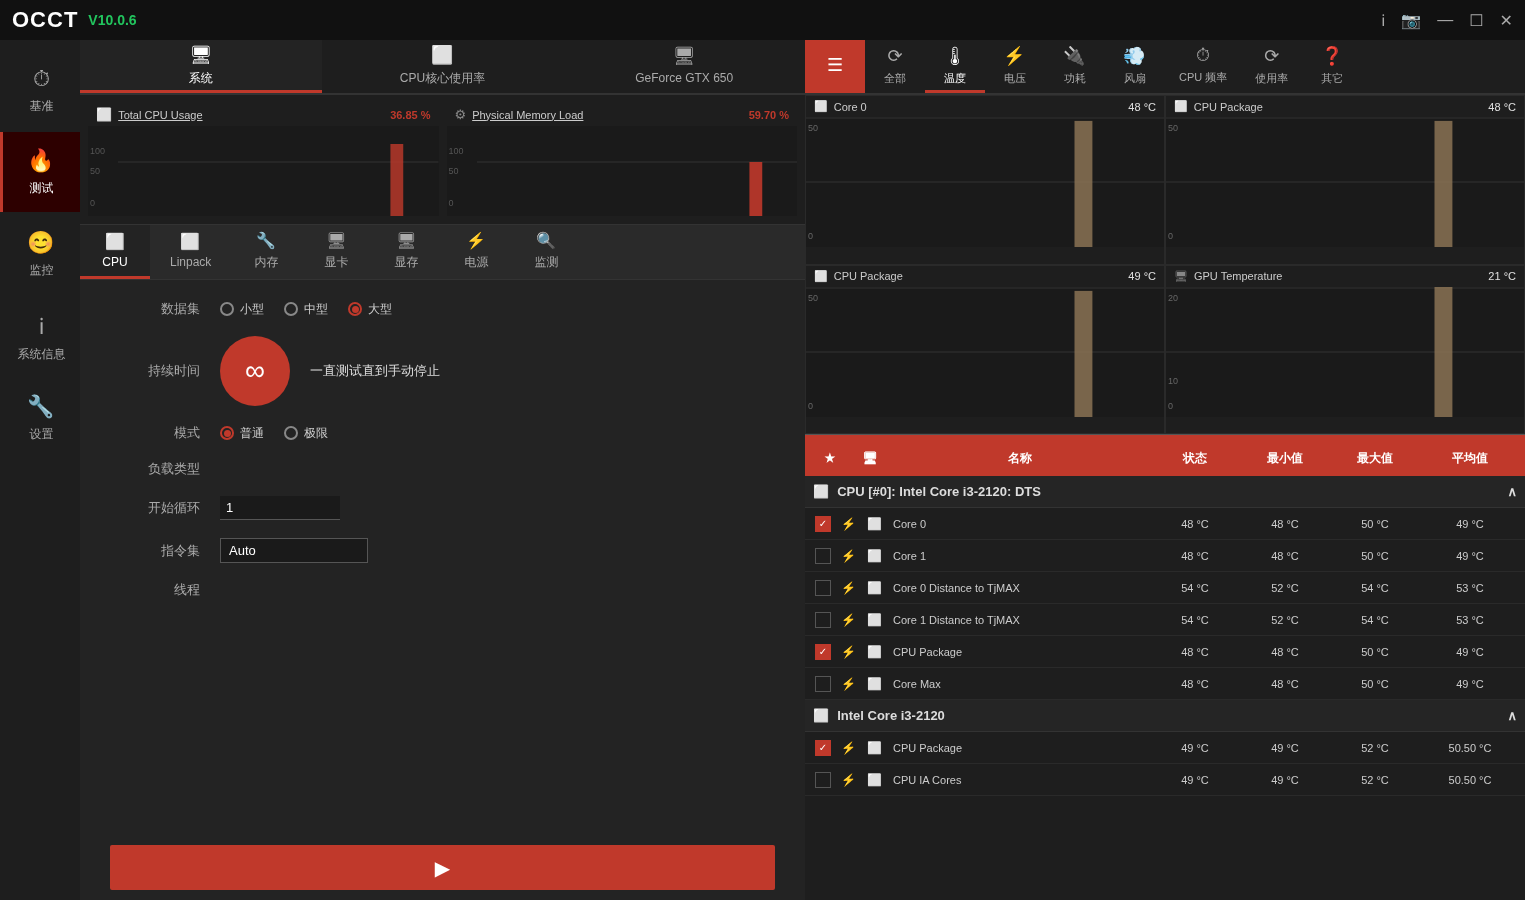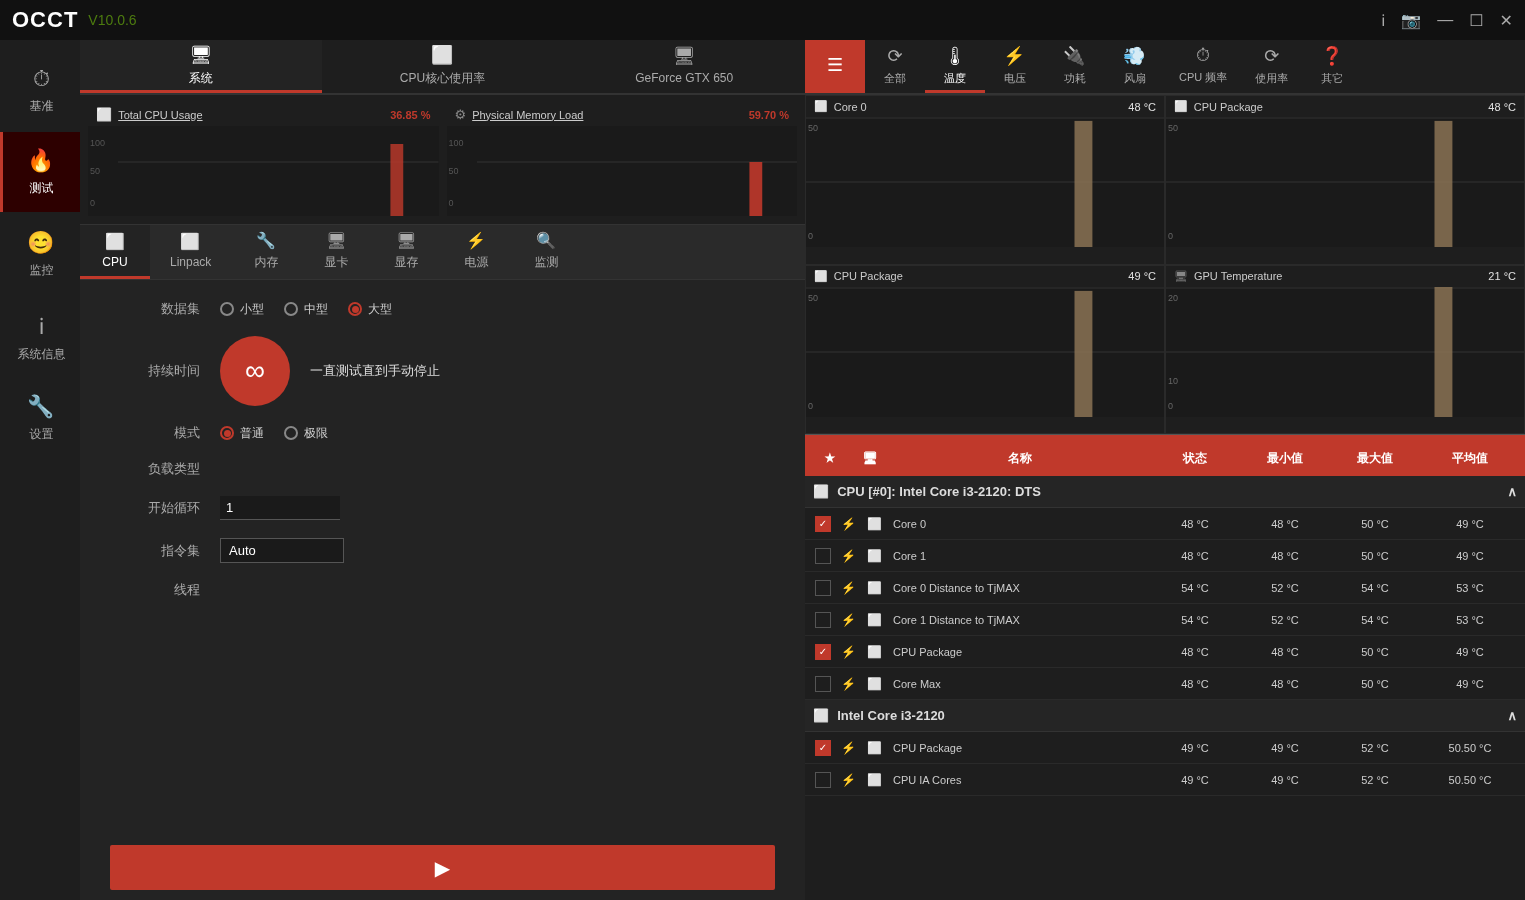--- a/index.html
+++ b/index.html
@@ -2,21 +2,21 @@
 <html><head>
   <meta charset="utf-8">
   <style>
     * { box-sizing: border-box; margin: 0; padding: 0; }
     body { background: #1a1a1a; color: #ccc; font-family: 'Segoe UI', Arial, sans-serif; font-size: 12px; width: 1525px; height: 900px; overflow: hidden; }
 
     
     #titlebar { background: #111; height: 40px; display: flex; align-items: center; padding: 0 12px; justify-content: space-between; }
     #titlebar-left { display: flex; align-items: center; gap: 10px; }
     #logo-text { color: white; font-size: 22px; font-weight: 900; letter-spacing: 1px; }
-    #version { color: #4d7c0f; font-size: 14px; }
+    #version { color: #22c55e; font-size: 14px; font-weight: bold; }
     #titlebar-controls { display: flex; gap: 16px; align-items: center; color: #aaa; font-size: 16px; }
     #titlebar-controls span { cursor: pointer; }
 
     
     #main { display: flex; height: 860px; }
 
     
     #sidebar { width: 80px; background: #1e1e1e; display: flex; flex-direction: column; align-items: center; padding-top: 10px; gap: 2px; }
     .sidebar-item { width: 80px; height: 80px; display: flex; flex-direction: column; align-items: center; justify-content: center; gap: 6px; cursor: pointer; color: #aaa; font-size: 12px; border-left: 3px solid transparent; }
     .sidebar-item.active { background: #2d0000; border-left: 3px solid #c0392b; color: #fff; }
@@ -31,21 +31,21 @@
     .top-tab.active { background: #232323; border-bottom: 3px solid #c0392b; color: #fff; }
     .top-tab-icon { font-size: 18px; }
 
     
     #monitor-charts { height: 130px; background: #1e1e1e; display: flex; padding: 8px; gap: 8px; border-bottom: 1px solid #333; }
     .chart-panel { flex: 1; background: #252525; display: flex; flex-direction: column; }
     .chart-header { display: flex; align-items: center; gap: 6px; padding: 4px 8px; background: #1e1e1e; }
     .chart-title { font-size: 11px; color: #ccc; flex: 1; text-decoration: underline; }
     .chart-value { font-size: 11px; color: #e0e0e0; font-weight: bold; text-align: center; }
     .chart-area { flex: 1; background: #1a1a1a; position: relative; overflow: hidden; }
-    .chart-line-100 { position: absolute; top: 12px; left: 0; right: 0; font-size: 9px; color: #555; padding-left: 2px; }
+    .chart-line-100 { position: absolute; top: 20px; left: 0; right: 0; font-size: 9px; color: #555; padding-left: 2px; }
     .chart-line-50 { position: absolute; top: 50%; left: 0; right: 0; font-size: 9px; color: #555; padding-left: 2px; transform: translateY(-50%); }
     .chart-line-0 { position: absolute; bottom: 8px; left: 0; right: 0; font-size: 9px; color: #555; padding-left: 2px; }
 
     
     #sub-tabs { display: flex; background: #2a2a2a; border-bottom: 1px solid #333; height: 55px; align-items: stretch; }
     .sub-tab { display: flex; flex-direction: column; align-items: center; justify-content: center; gap: 4px; padding: 0 20px; cursor: pointer; color: #aaa; font-size: 12px; border-bottom: 3px solid transparent; min-width: 70px; }
     .sub-tab.active { border-bottom: 3px solid #c0392b; color: #fff; background: #232323; }
     .sub-tab-icon { font-size: 16px; }
 
     
@@ -58,21 +58,21 @@
     #infinity-btn { width: 70px; height: 70px; background: #c0392b; border-radius: 50%; display: flex; align-items: center; justify-content: center; cursor: pointer; font-size: 28px; color: white; }
 
     
     .radio-group { display: flex; align-items: center; gap: 6px; cursor: pointer; }
     .radio-circle { width: 14px; height: 14px; border-radius: 50%; border: 2px solid #888; display: flex; align-items: center; justify-content: center; }
     .radio-circle.checked { border-color: #c0392b; }
     .radio-circle.checked::after { content: ''; width: 7px; height: 7px; background: #c0392b; border-radius: 50%; }
 
     
     .config-input { background: #1a1a1a; border: none; border-bottom: 1px solid #555; color: #fff; padding: 4px 6px; font-size: 13px; width: 120px; outline: none; }
-    .config-select { background: #1a1a1a; border: 1px solid #555; color: #fff; padding: 4px 8px; font-size: 13px; outline: none; appearance: none; cursor: pointer; width: 124px; }
+    .config-select { background: #1a1a1a; border: 1px solid #555; color: #fff; padding: 4px 8px; font-size: 13px; outline: none; appearance: none; cursor: pointer; width: 148px; }
 
     
     #start-btn { margin: 10px 30px; background: #c0392b; height: 45px; display: flex; align-items: center; justify-content: center; cursor: pointer; border-radius: 2px; }
     #start-btn span { color: white; font-size: 20px; }
 
     
     #right-panel { width: 720px; background: #1e1e1e; display: flex; flex-direction: column; }
 
     
     #right-nav { display: flex; background: #1e1e1e; height: 55px; align-items: stretch; border-bottom: 2px solid #333; }

